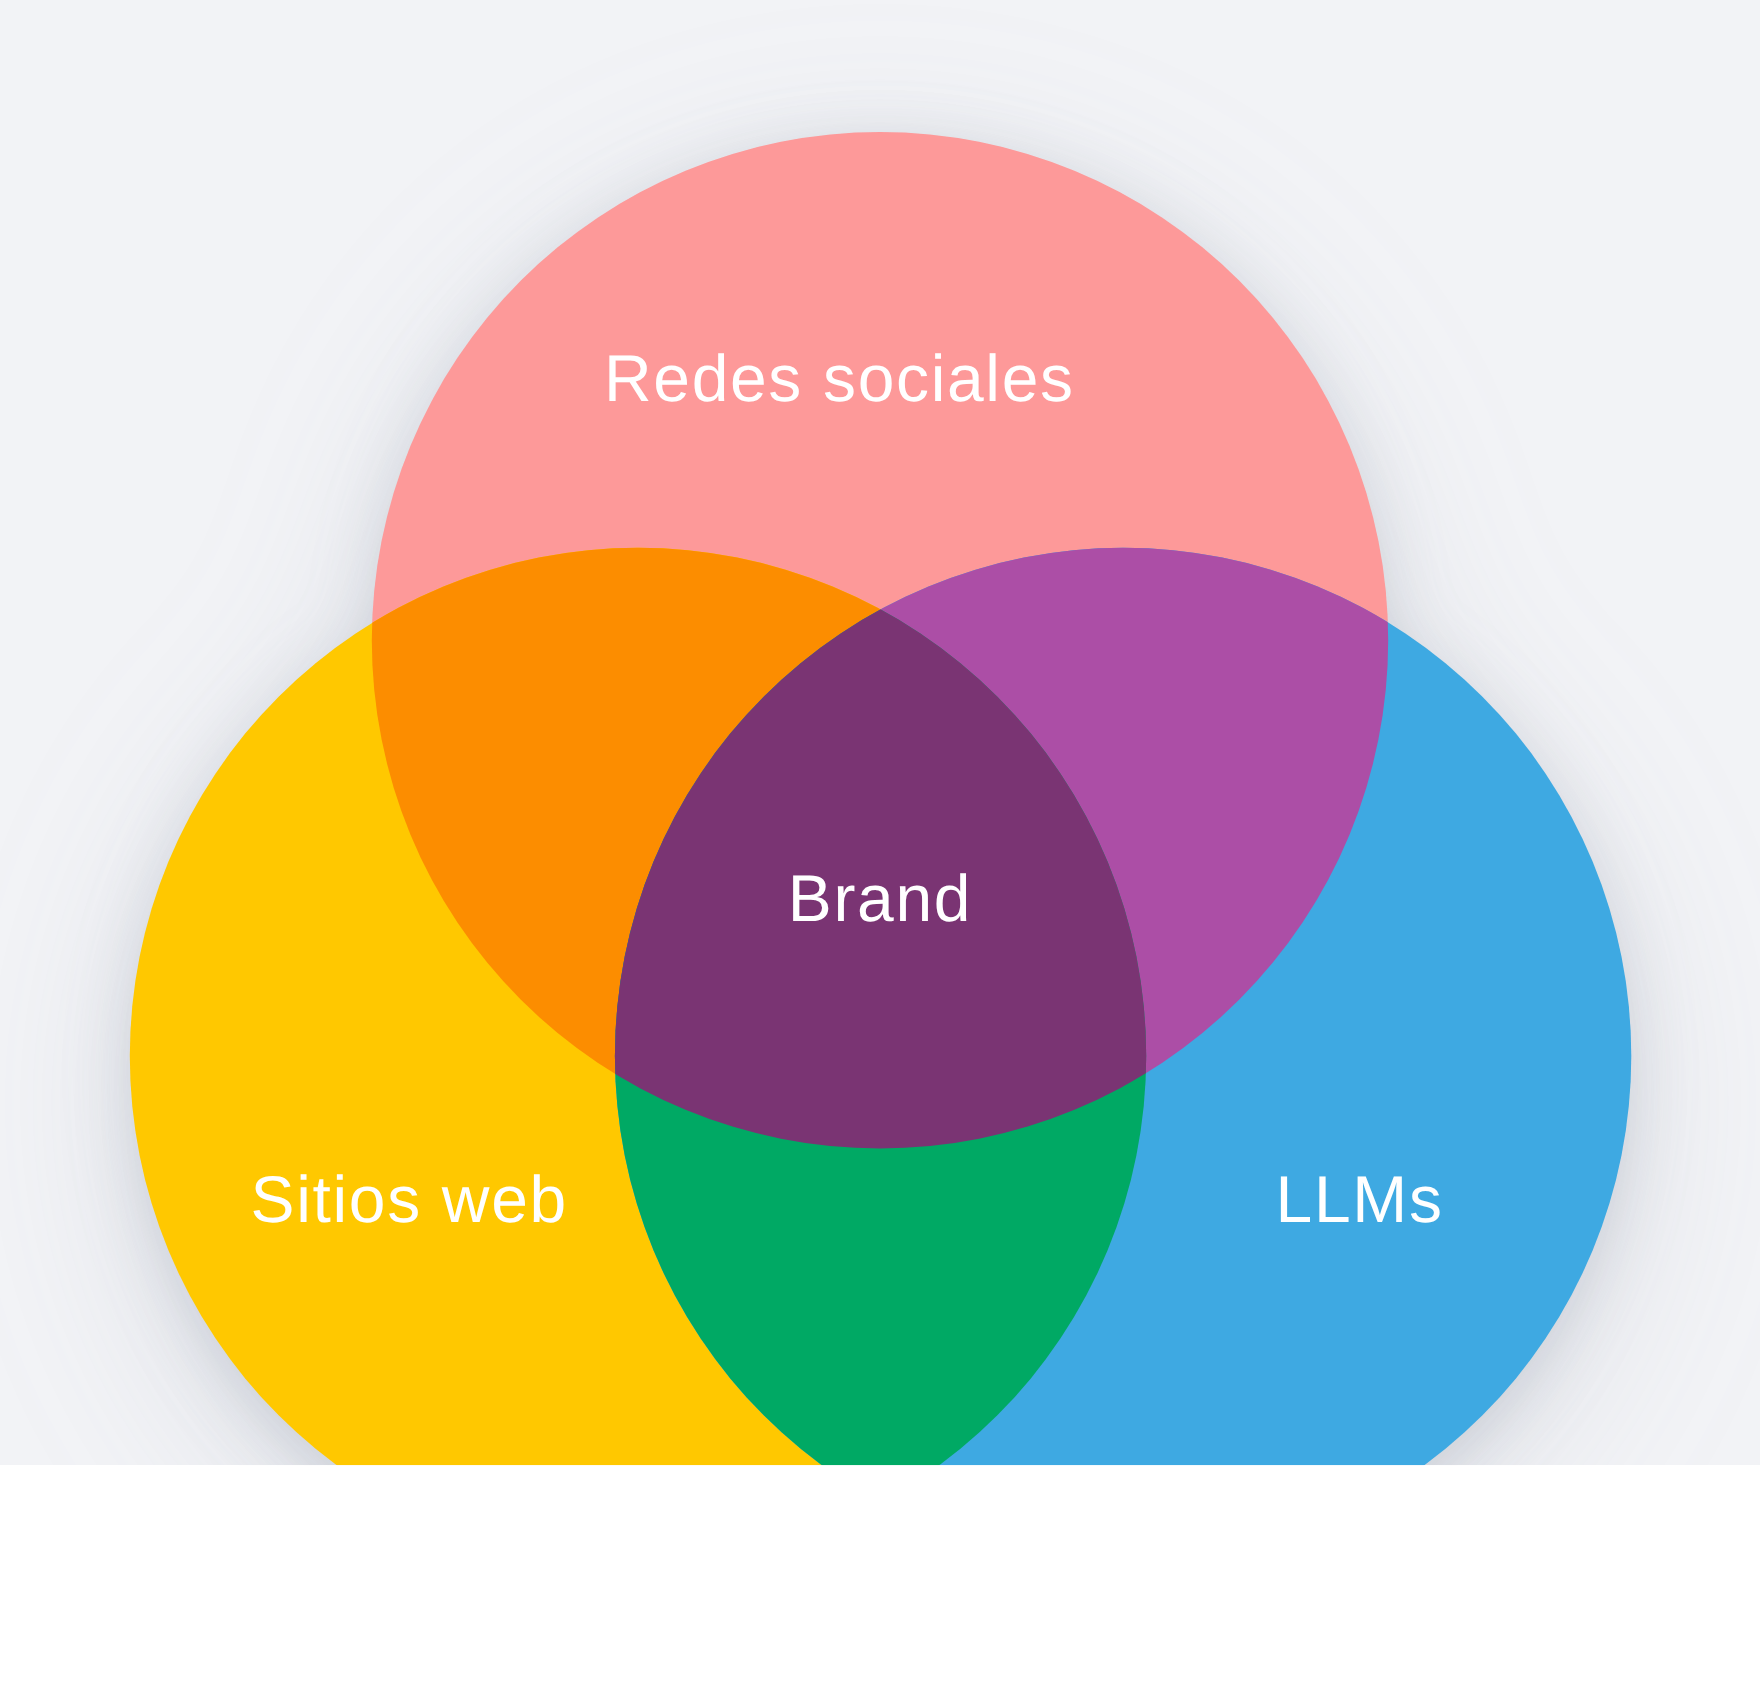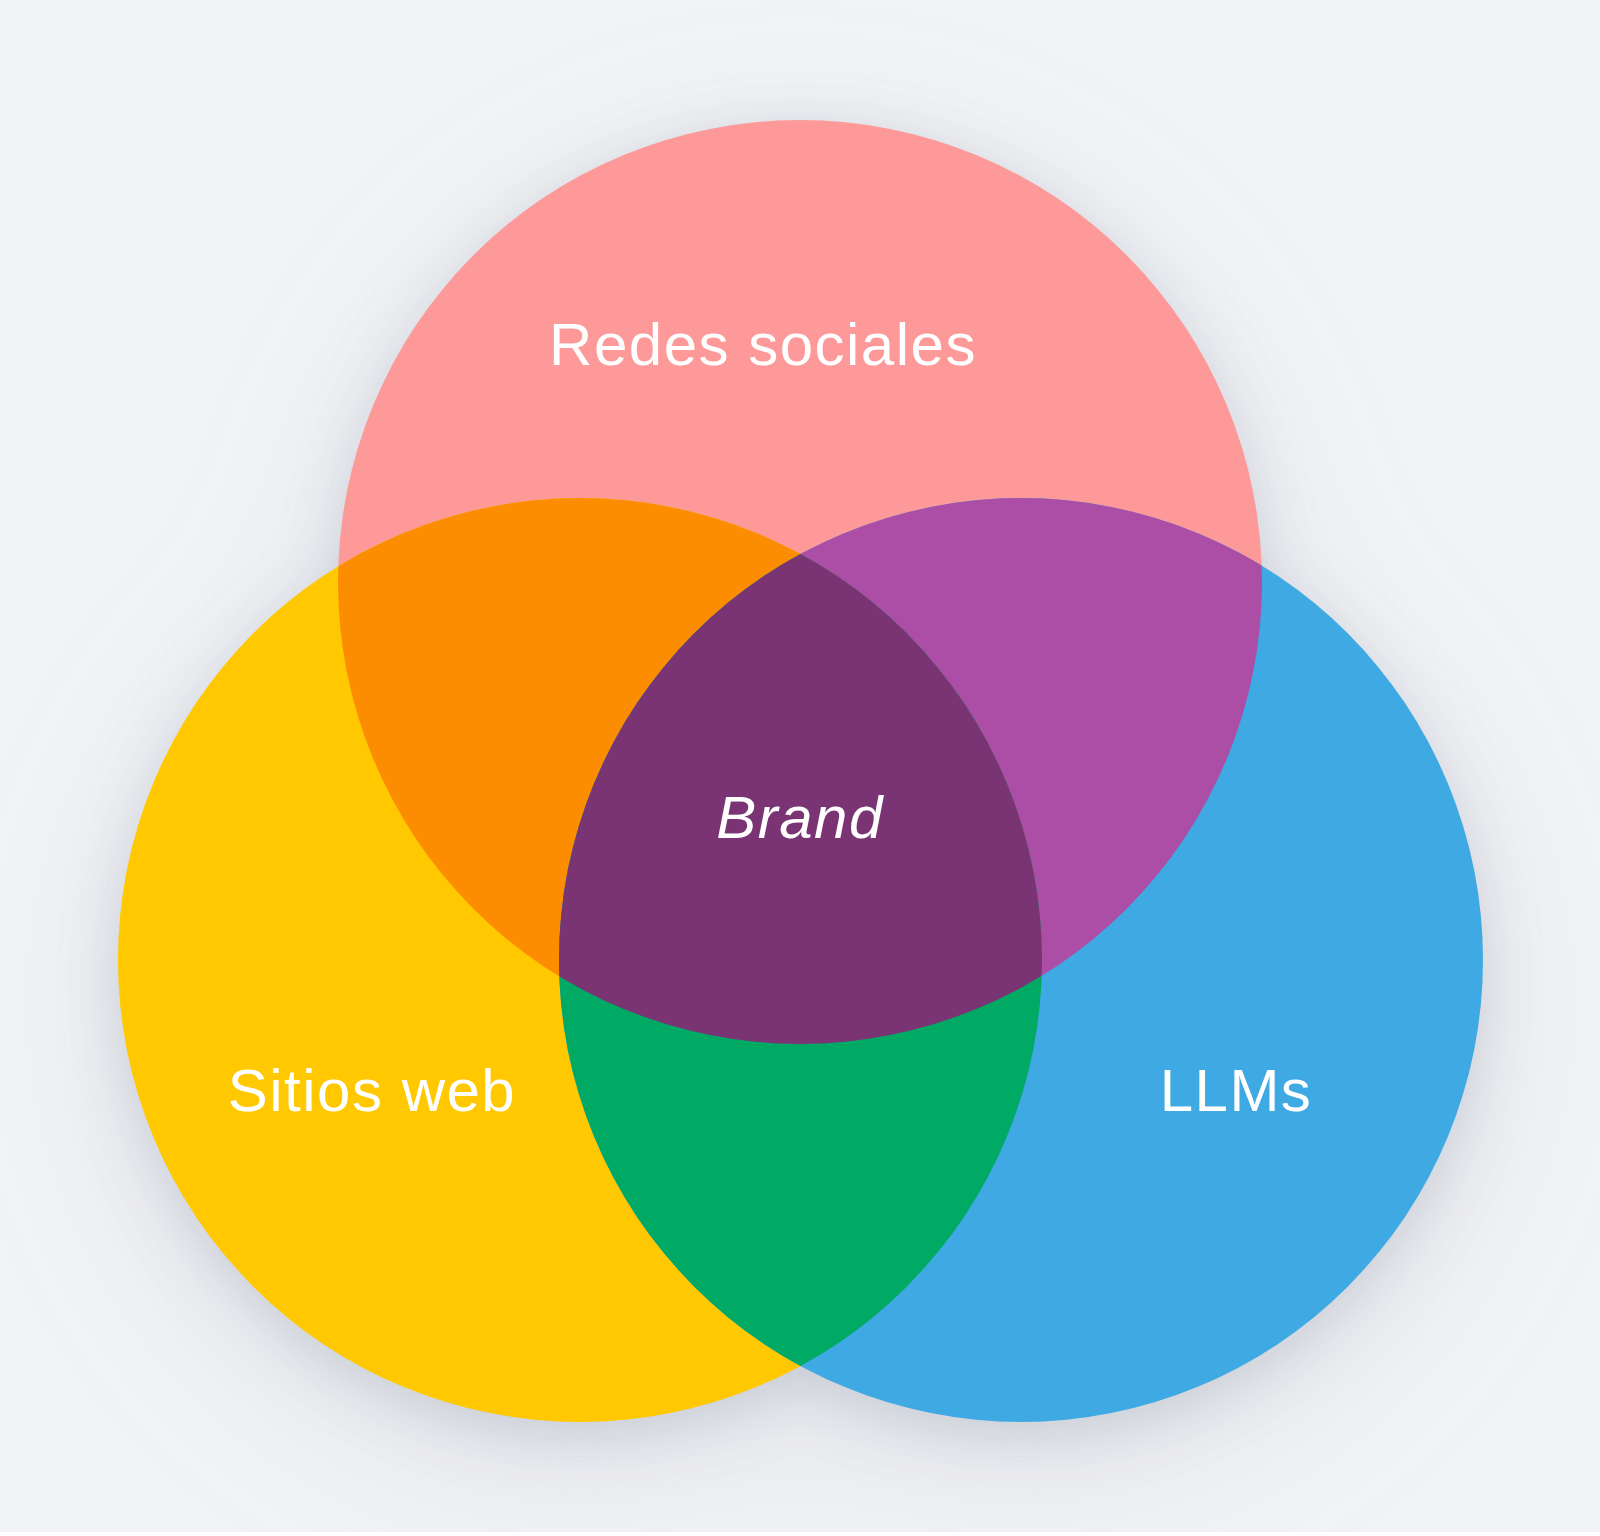--- a/index.html
+++ b/index.html
@@ -1,19 +1,19 @@
 <!DOCTYPE html>
 <html><head>
 <meta charset="utf-8">
 <style>
   html, body { margin: 0; padding: 0; }
   .stage {
     position: relative;
     width: 1600px;
-    height: 1532px;
+    height: 1332px;
     overflow: hidden;
     font-family: "Liberation Sans", sans-serif;
   }
   .venn-svg {
     position: absolute;
     left: 0;
     top: 0;
     filter: drop-shadow(0 14px 28px rgba(125,135,155,0.28))
             drop-shadow(0 40px 80px rgba(125,135,155,0.15));
   }
@@ -22,21 +22,20 @@
     transform: translate(-50%, -50%);
     font-size: 60px;
     font-weight: 400;
     letter-spacing: 1.5px;
     white-space: nowrap;
     user-select: none;
   }
   .center-label {
     text-align: center;
     line-height: 1.38;
-    font-style: italic;
   }
 </style>
 </head>
 <body>
 
 <div class="stage" style="background-color: rgb(242, 243, 246);">
 
   <svg class="venn-svg" width="1600" height="1536" viewBox="0 0 1600 1536" aria-hidden="true">
     <defs>
       <clipPath id="clip-pink">

